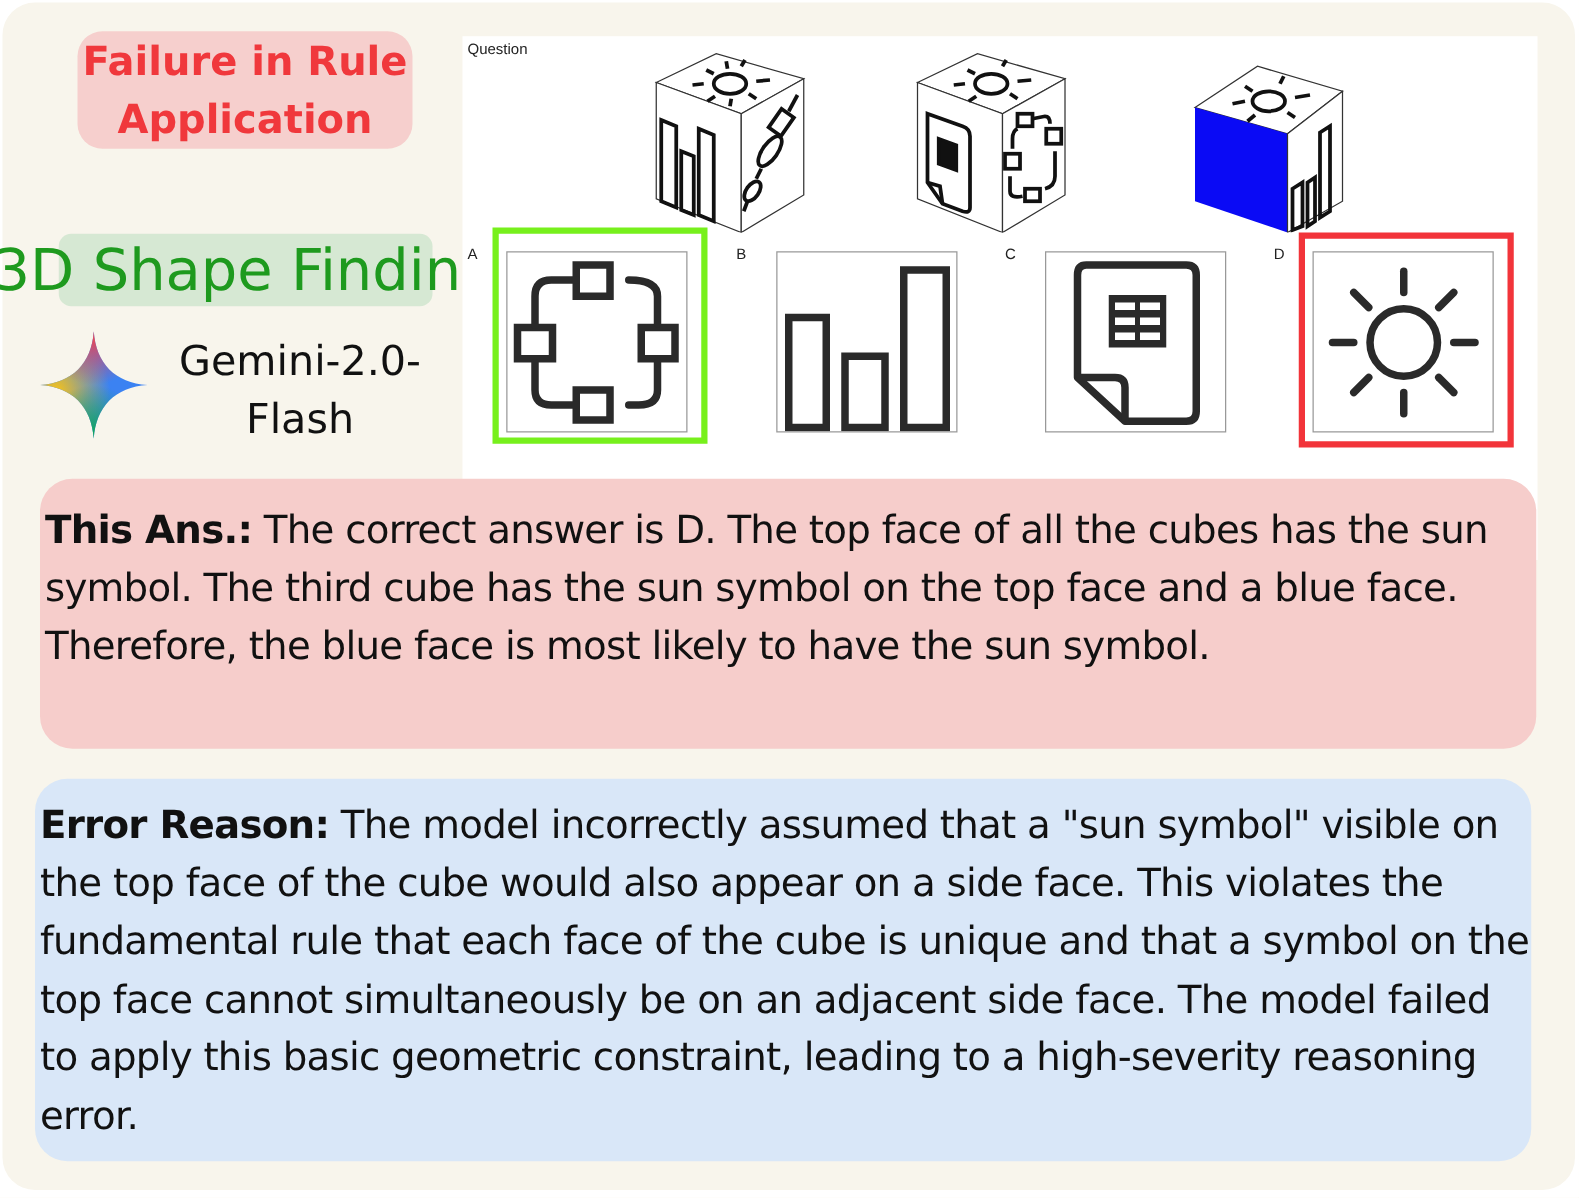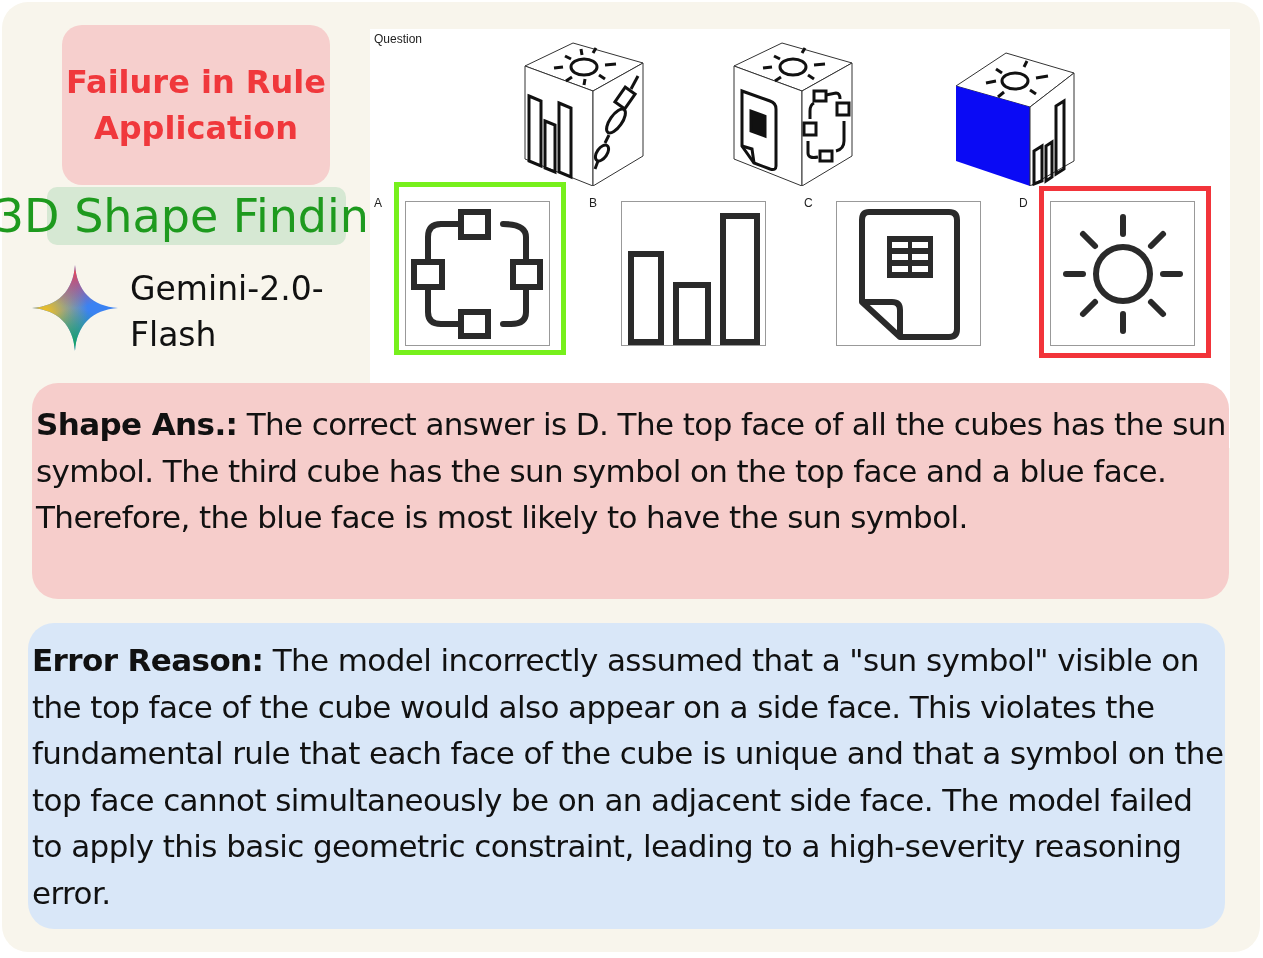--- a/index.html
+++ b/index.html
@@ -1,23 +1,23 @@
 <!DOCTYPE html>
 <html><head>
 <meta charset="utf-8">
 <style>
   html,body{margin:0;padding:0;background:#ffffff;}
   body{width:1263px;height:958px;position:relative;overflow:hidden;font-family:"DejaVu Sans",sans-serif;}
   .frame{position:absolute;left:2px;top:2px;width:1258px;height:950px;background:#f8f5ec;border-radius:26px;}
-  .badge-title{position:absolute;left:62px;top:25px;width:268px;height:160px;background:#f6cfcd;border-radius:20px;
+  .badge-title{position:absolute;left:62px;top:25px;width:268px;height:94px;background:#f6cfcd;border-radius:20px;
     display:flex;align-items:center;justify-content:flex-start;text-align:center;color:#f0383c;font-weight:bold;font-size:32px;line-height:46px;}
   .badge-task{position:absolute;left:47px;top:187px;width:299px;height:58px;background:#d6e8d3;border-radius:10px;
     display:flex;align-items:center;justify-content:center;color:#1e9a1e;font-size:46px;white-space:nowrap;}
   .logo{position:absolute;left:32px;top:265px;width:86px;height:86px;}
-  .model-name{position:absolute;left:130px;top:266px;width:220px;text-align:left;font-size:33px;line-height:46px;color:#111;}
+  .model-name{position:absolute;left:130px;top:266px;width:220px;text-align:center;font-size:33px;line-height:46px;color:#111;}
   .question{position:absolute;left:370px;top:29px;width:860px;height:419px;background:#ffffff;}
   .q-label{position:absolute;left:4px;top:3px;font-size:12px;color:#222;font-family:"Liberation Sans",sans-serif;}
   .cube{position:absolute;top:12px;width:135px;height:145px;}
   .opt-letter{position:absolute;top:167px;font-size:12px;color:#222;font-family:"Liberation Sans",sans-serif;}
   .opt-box{position:absolute;top:172px;width:143px;height:143px;border:1px solid #999;background:#fff;}
   .opt-box svg{width:100%;height:100%;display:block;}
   .hl-correct{position:absolute;left:24px;top:153px;width:162px;height:163px;border:5px solid #77f01c;box-sizing:content-box;}
   .hl-wrong{position:absolute;left:669px;top:157px;width:162px;height:162px;border:5px solid #f2343a;}
   .ans-box{position:absolute;left:32px;top:383px;width:1197px;height:216px;background:#f6cdcb;border-radius:26px;}
   .err-box{position:absolute;left:28px;top:623px;width:1197px;height:306px;background:#d9e7f8;border-radius:26px;}
@@ -219,18 +219,18 @@
           <line x1="100" y1="100" x2="112" y2="112"></line>
       </g>
     </svg>
   </div>
 
   <div class="hl-correct"></div>
   <div class="hl-wrong"></div>
 </div>
 
 <div class="ans-box">
-  <div class="para"><b>Shape Ans.:</b><span> The correct answer is D. The top face of all the cubes has the sun symbol. The third cube has the sun symbol on the top face and a blue face. Therefore, the blue face is most likely to have the sun symbol.</span></div>
+  <div class="para"><b>This Ans.:</b><span> The correct answer is D. The top face of all the cubes has the sun symbol. The third cube has the sun symbol on the top face and a blue face. Therefore, the blue face is most likely to have the sun symbol.</span></div>
 </div>
 
 <div class="err-box">
   <div class="para" style="top:14px;"><b>Error Reason:</b><span> The model incorrectly assumed that a "sun symbol" visible on the top face of the cube would also appear on a side face. This violates the fundamental rule that each face of the cube is unique and that a symbol on the top face cannot simultaneously be on an adjacent side face. The model failed to apply this basic geometric constraint, leading to a high-severity reasoning error.</span></div>
 </div>
 
 </body></html>

